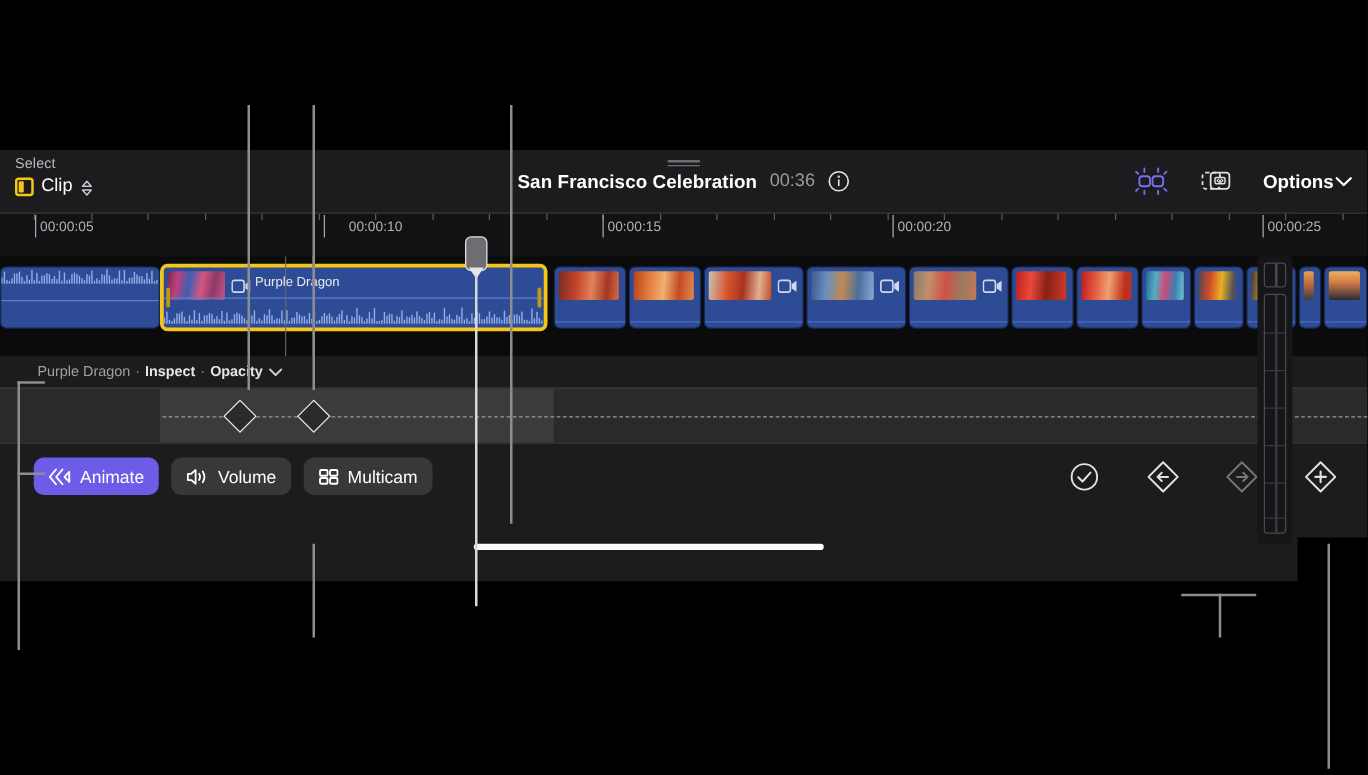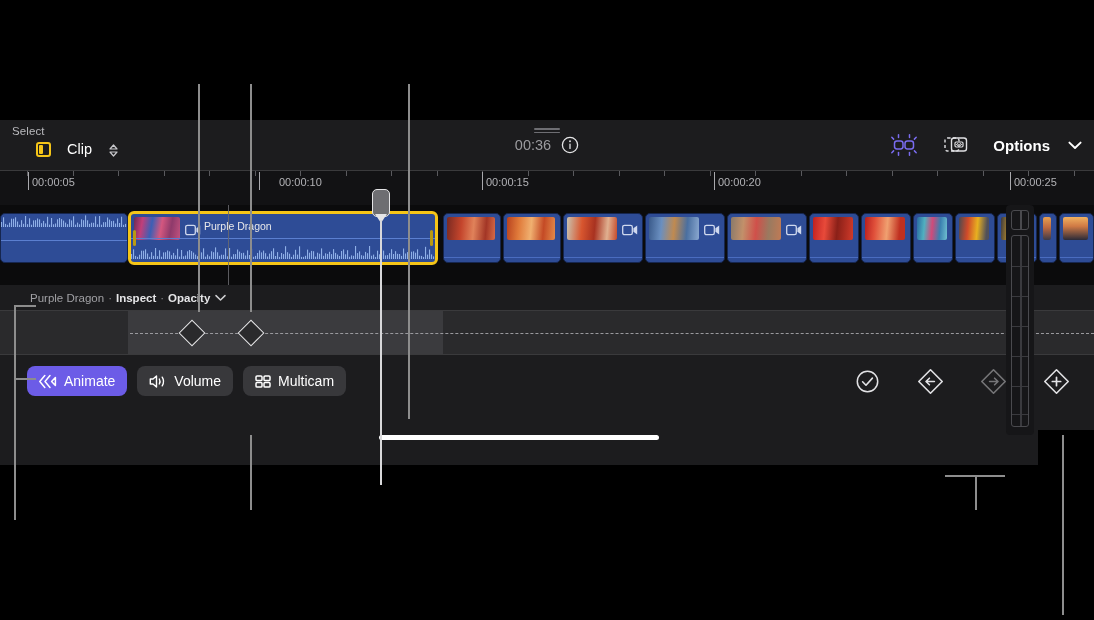--- a/index.html
+++ b/index.html
@@ -24,21 +24,21 @@
 
   
   .header {
     position:absolute; left:0; top:0; width:1094px; height:50px;
     background:#1c1c1e;
   }
   .select-block { position:absolute; left:12px; top:4px; }
   .select-label {
     font-size:11.5px; color:#b9b9bd; letter-spacing:.1px; line-height:14px;
   }
-  .clip-row { display:flex; align-items:center; gap:16px; margin-top:3px;margin-left:24px; }
+  .clip-row { display:flex; align-items:center; gap:6px; margin-top:3px; }
   .clip-glyph {
     width:15px; height:15px; border:2px solid #f5c518; border-radius:3px;
     background:#1c1c1e; position:relative;
   }
   .clip-glyph:after{
     content:""; position:absolute; left:1px; top:1px; width:4px; height:9px;
     background:#f5c518; border-radius:1px;
   }
   .clip-text { font-size:14.5px; color:#fff; font-weight:400; }
   .sort-glyph { display:inline-block; width:11px; height:15px; position:relative; }
@@ -56,21 +56,21 @@
   .grabber span{ display:block; width:26px; height:1.5px; background:#6e6e73; margin-bottom:2px; border-radius:1px;}
   .doc-title { font-size:15px; color:#fff; font-weight:700; letter-spacing:.1px; }
   .doc-time { font-size:14.5px; color:#9b9b9f; }
   .info-icon { width:18px; height:18px; }
 
   .header-right {
     position:absolute; right:12px; top:0; height:50px;
     display:flex; align-items:center; gap:22px;
   }
   .hicon { width:30px; height:26px; display:flex; align-items:center; justify-content:center; }
-  .options-btn { display:flex; align-items:center; gap:18px; }
+  .options-btn { display:flex; align-items:center; gap:1px; }
   .options-label { font-size:15px; color:#fff; font-weight:700; }
 
   
   .ruler {
     position:absolute; left:0; top:50px; width:1094px; height:35px;
     background:#121214; border-top:1px solid #3a3a3c;
   }
   .tick { position:absolute; top:0; width:1px; background:#5a5a5e; }
   .tick.minor { height:5px; }
   .rlabel {
@@ -217,20 +217,21 @@
               </svg>
           </span>
         </div>
       </div>
 
       <div class="title-wrap">
         <div class="grabber">
             <span></span>
             <span></span>
           </div>
+        <span class="doc-title">San Francisco Celebration</span>
         <span class="doc-time">00:36</span>
         <span class="info-icon">
           <svg width="18" height="18" viewBox="0 0 18 18">
               <circle cx="9" cy="9" r="7.6" fill="none" stroke="#e4e4e6" stroke-width="1.3"></circle>
               <circle cx="9" cy="5.3" r="0.95" fill="#e4e4e6"></circle>
               <rect x="8.35" y="7.4" width="1.3" height="5.6" rx="0.6" fill="#e4e4e6"></rect>
             </svg>
         </span>
       </div>
 

